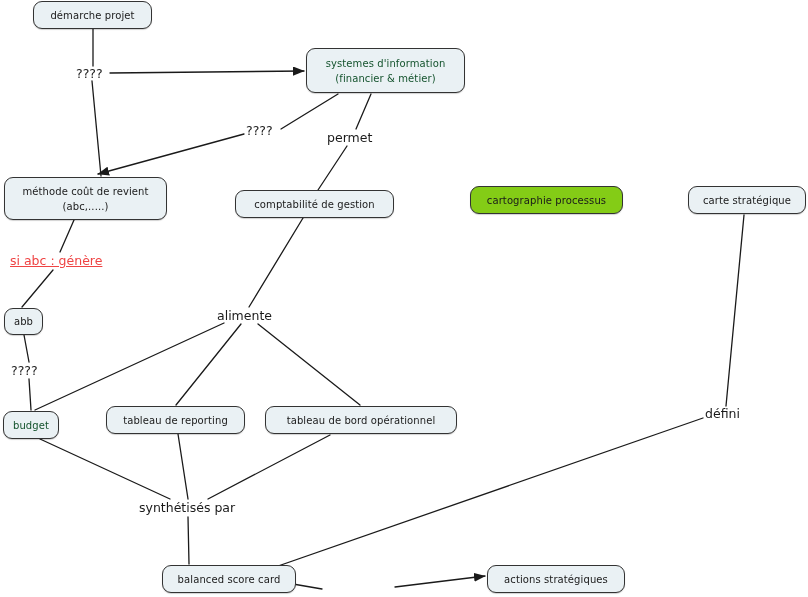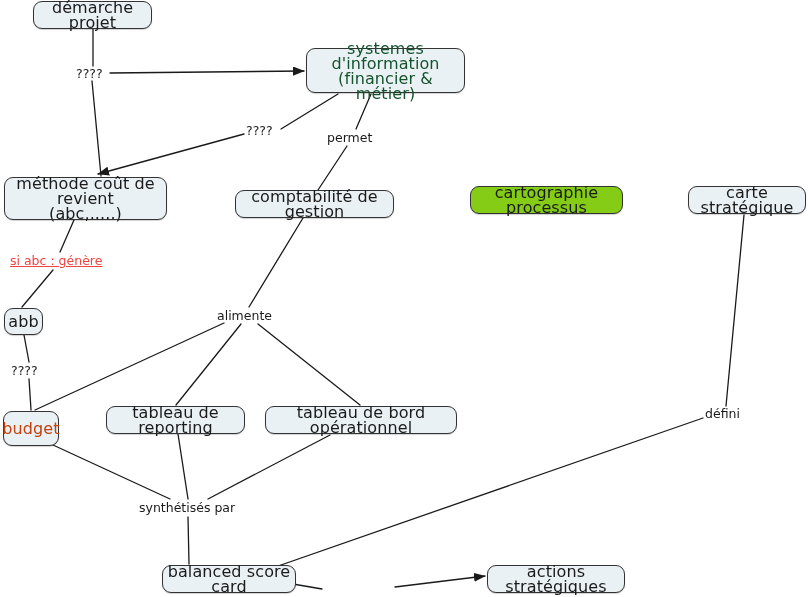--- a/index.html
+++ b/index.html
@@ -30,21 +30,21 @@
     position: absolute;
     box-sizing: border-box;
     background: #eaf1f4;
     border: 1px solid #333333;
     border-radius: 9px;
     display: flex;
     align-items: center;
     justify-content: center;
     text-align: center;
     color: #1a1a1a;
-    font-size: 16px;
+    font-size: 10px;
     line-height: 15px;
     letter-spacing: 0.1px;
     white-space: pre-line;
     box-shadow: 0 1px 1px rgba(0,0,0,0.18);
     cursor: default;
   }
   .link-label {
     position: absolute;
     color: #1a1a1a;
     font-size: 12.5px;
@@ -93,21 +93,21 @@
   <div id="nodes-group">
       <div class="node" style="left: 33px; top: 1px; width: 119px; height: 28px; background: rgb(234, 241, 244); border-color: rgb(51, 51, 51); color: rgb(26, 26, 26);">démarche projet</div>
       <div class="node" style="left: 306px; top: 48px; width: 159px; height: 45px; background: rgb(234, 241, 244); border-color: rgb(51, 51, 51); color: #14532d;">systemes d'information
 (financier &amp; métier)</div>
       <div class="node" style="left: 4px; top: 177px; width: 163px; height: 43px; background: rgb(234, 241, 244); border-color: rgb(51, 51, 51); color: rgb(26, 26, 26);">méthode coût de revient
 (abc,.....)</div>
       <div class="node" style="left: 235px; top: 190px; width: 159px; height: 28px; background: rgb(234, 241, 244); border-color: rgb(51, 51, 51); color: rgb(26, 26, 26);">comptabilité de gestion</div>
       <div class="node" style="left: 470px; top: 186px; width: 153px; height: 28px; background: #84cc16; border-color: rgb(51, 51, 51); color: rgb(26, 26, 26);">cartographie processus</div>
       <div class="node" style="left: 688px; top: 186px; width: 118px; height: 28px; background: rgb(234, 241, 244); border-color: rgb(51, 51, 51); color: rgb(26, 26, 26);">carte stratégique</div>
       <div class="node" style="left: 4px; top: 308px; width: 39px; height: 27px; background: rgb(234, 241, 244); border-color: rgb(51, 51, 51); color: rgb(26, 26, 26);">abb</div>
-      <div class="node" style="left: 3px; top: 411px; width: 56px; height: 35px; background: rgb(234, 241, 244); border-color: rgb(51, 51, 51); color: #c2410c;">budget</div>
+      <div class="node" style="left: 3px; top: 411px; width: 56px; height: 28px; background: rgb(234, 241, 244); border-color: rgb(51, 51, 51); color: #14532d;">budget</div>
       <div class="node" style="left: 106px; top: 406px; width: 139px; height: 28px; background: rgb(234, 241, 244); border-color: rgb(51, 51, 51); color: rgb(26, 26, 26);">tableau de reporting</div>
       <div class="node" style="left: 265px; top: 406px; width: 192px; height: 28px; background: rgb(234, 241, 244); border-color: rgb(51, 51, 51); color: rgb(26, 26, 26);">tableau de bord opérationnel</div>
       <div class="node" style="left: 122px; top: 565px; width: 134px; height: 28px; background: rgb(234, 241, 244); border-color: rgb(51, 51, 51); color: rgb(26, 26, 26); margin-left: 40px;">balanced score card</div>
       <div class="node" style="left: 487px; top: 565px; width: 138px; height: 28px; background: rgb(234, 241, 244); border-color: rgb(51, 51, 51); color: rgb(26, 26, 26);">actions stratégiques</div>
     </div>
   <div id="labels-group">
       <div class="link-label" style="left: 76px; top: 67px; color: rgb(26, 26, 26);">????</div>
       <div class="link-label" style="left: 246px; top: 124px; color: rgb(26, 26, 26);">????</div>
       <div class="link-label" style="left: 327px; top: 131px; color: rgb(26, 26, 26);">permet</div>
       <div class="link-label" style="left: 10px; top: 254px; color: #ef4444; text-decoration: underline;">si abc : génère</div>

